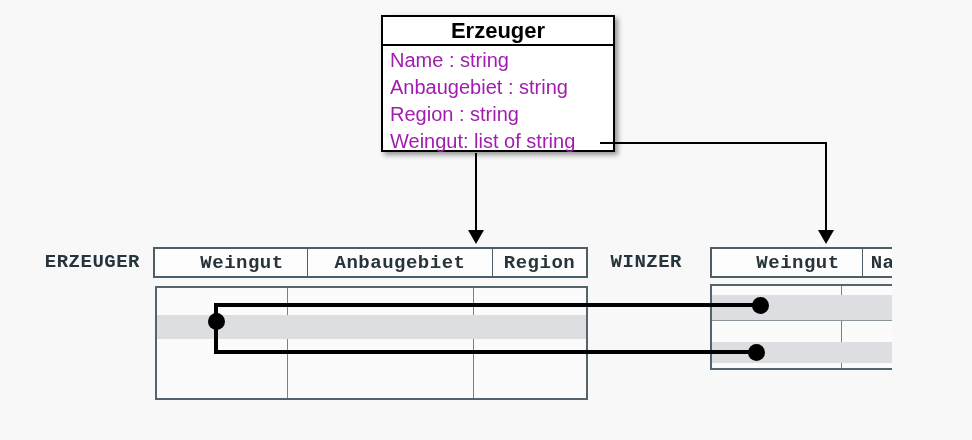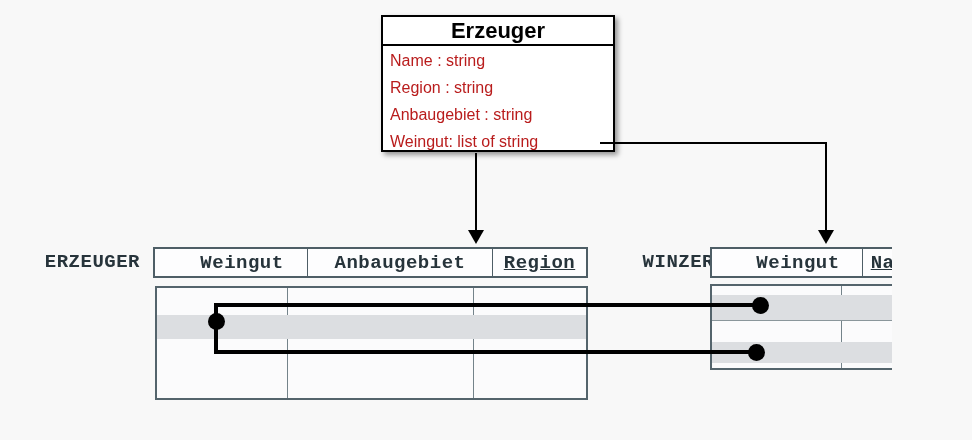--- a/index.html
+++ b/index.html
@@ -6,37 +6,37 @@
   .canvas { position:relative; width:892px; height:440px; background:#f8f8f8;
             font-family:"Liberation Sans", sans-serif; overflow:hidden; }
 
   
   .classbox { position:absolute; left:381px; top:15px; width:234px; height:137px;
               background:#ffffff; border:2px solid #000; box-sizing:border-box;
               box-shadow:3px 3px 5px rgba(0,0,0,0.40); }
   .classbox .title { height:27px; line-height:27px; text-align:center;
                      font-weight:bold; font-size:22px; color:#000;
                      border-bottom:2px solid #000; }
-  .classbox .attrs { padding:1px 7px 0 7px; font-size:16px; line-height:27px; color:#b91c1c; }
+  .classbox .attrs { padding:1px 7px 0 7px; font-size:20px; line-height:27px; color:#a21caf; }
 
   
   .thin { position:absolute; background:#000; }
   .arrowhead { position:absolute; width:0; height:0;
                border-left:8px solid transparent; border-right:8px solid transparent;
                border-top:14px solid #000; }
 
   
   .mono { font-family:"Liberation Mono","DejaVu Sans Mono",monospace;
           font-weight:bold; font-size:19px; color:#27343b; letter-spacing:0.5px; }
   .tbl-label { position:absolute; height:31px; line-height:31px; text-align:right; }
   .tbl-header { position:absolute; display:flex; background:#fdfdfe;
                 border:2px solid #4e5e66; box-sizing:border-box; height:31px;padding-left:22px; }
   .tbl-header .cell { display:flex; align-items:center; justify-content:center;
                       border-right:1px solid #4e5e66; box-sizing:border-box; height:100%; }
-  .tbl-header .cell:last-child { border-right:none;text-decoration:underline; }
+  .tbl-header .cell:last-child { border-right:none; }
 
   
   .tbl-body { position:absolute; background:#fbfbfc; border:2px solid #54646c;
               box-sizing:border-box; }
   .vline { position:absolute; width:1px; top:0; bottom:0; background:#74838a; }
   .shade { position:absolute; left:0; right:0; background:#dcdee1; }
   .hgrid { position:absolute; left:0; right:0; height:1px; background:#8a969b; }
 
   
   .conn { position:absolute; background:#000; z-index:5; }
@@ -45,22 +45,22 @@
 </style>
 </head>
 <body>
 
 <div class="canvas">
 
   <div class="classbox">
     <div class="title">Erzeuger</div>
     <div class="attrs">
       <div>Name : string</div>
+      <div>Anbaugebiet : string</div>
       <div>Region : string</div>
-      <div>Anbaugebiet : string</div>
       <div>Weingut: list of string</div>
     </div>
   </div>
 
   <div class="thin" style="left:475px; top:153px; width:2px; height:78px;"></div>
   <div class="arrowhead" style="left:468px; top:230px;"></div>
 
   <div class="thin" style="left:600px; top:142px; width:226px; height:2px;"></div>
   <div class="thin" style="left:825px; top:142px; width:2px; height:89px;"></div>
   <div class="arrowhead" style="left:818px; top:230px;"></div>
@@ -72,21 +72,21 @@
     <div class="cell mono" style="flex:0 0 185px;">Anbaugebiet</div>
     <div class="cell mono" style="flex:1;">Region</div>
   </div>
 
   <div class="tbl-body" style="left:155px; top:286px; width:433px; height:114px;">
     <div class="vline" style="left:130px;"></div>
     <div class="vline" style="left:316px;"></div>
     <div class="shade" style="top:27px; height:24px;"></div>
   </div>
 
-  <div class="mono tbl-label" style="left:620px; top:247px; width:94px;">WINZER</div>
+  <div class="mono tbl-label" style="left:588px; top:247px; width:94px;">WINZER</div>
 
   <div class="tbl-header" style="left:710px; top:247px; width:218px;">
     <div class="cell mono" style="flex:0 0 129px;">Weingut</div>
     <div class="cell mono" style="flex:1;">Name</div>
   </div>
 
   <div class="tbl-body" style="left:710px; top:284px; width:218px; height:86px;">
     <div class="vline" style="left:129px;"></div>
     <div class="shade" style="top:9px; height:25px;"></div>
     <div class="shade" style="top:56px; height:21px;"></div>

